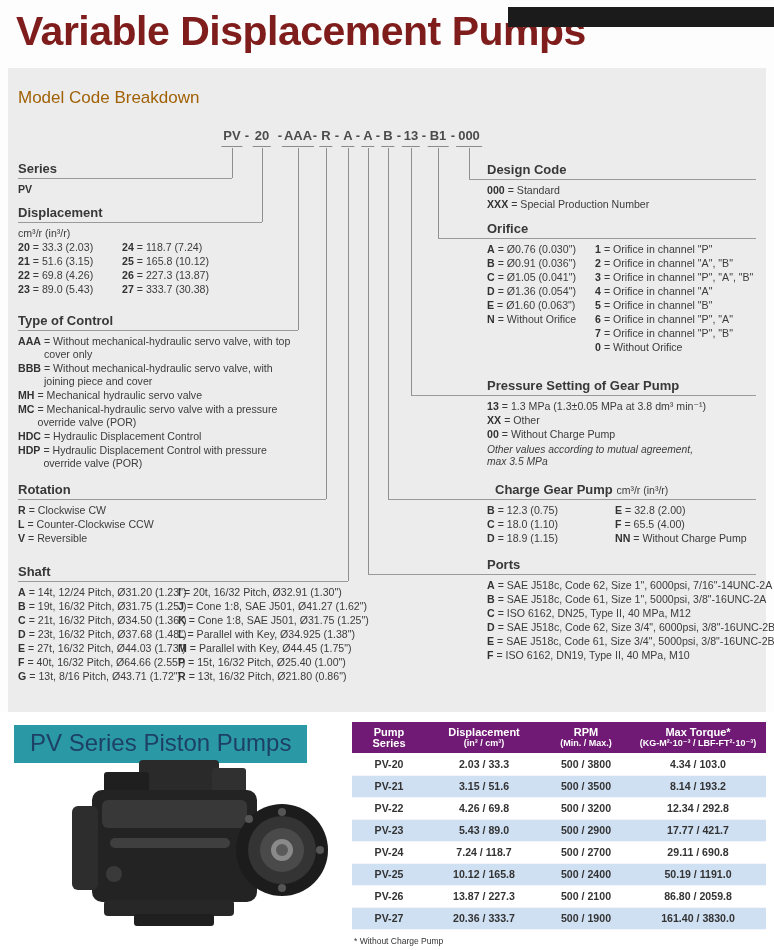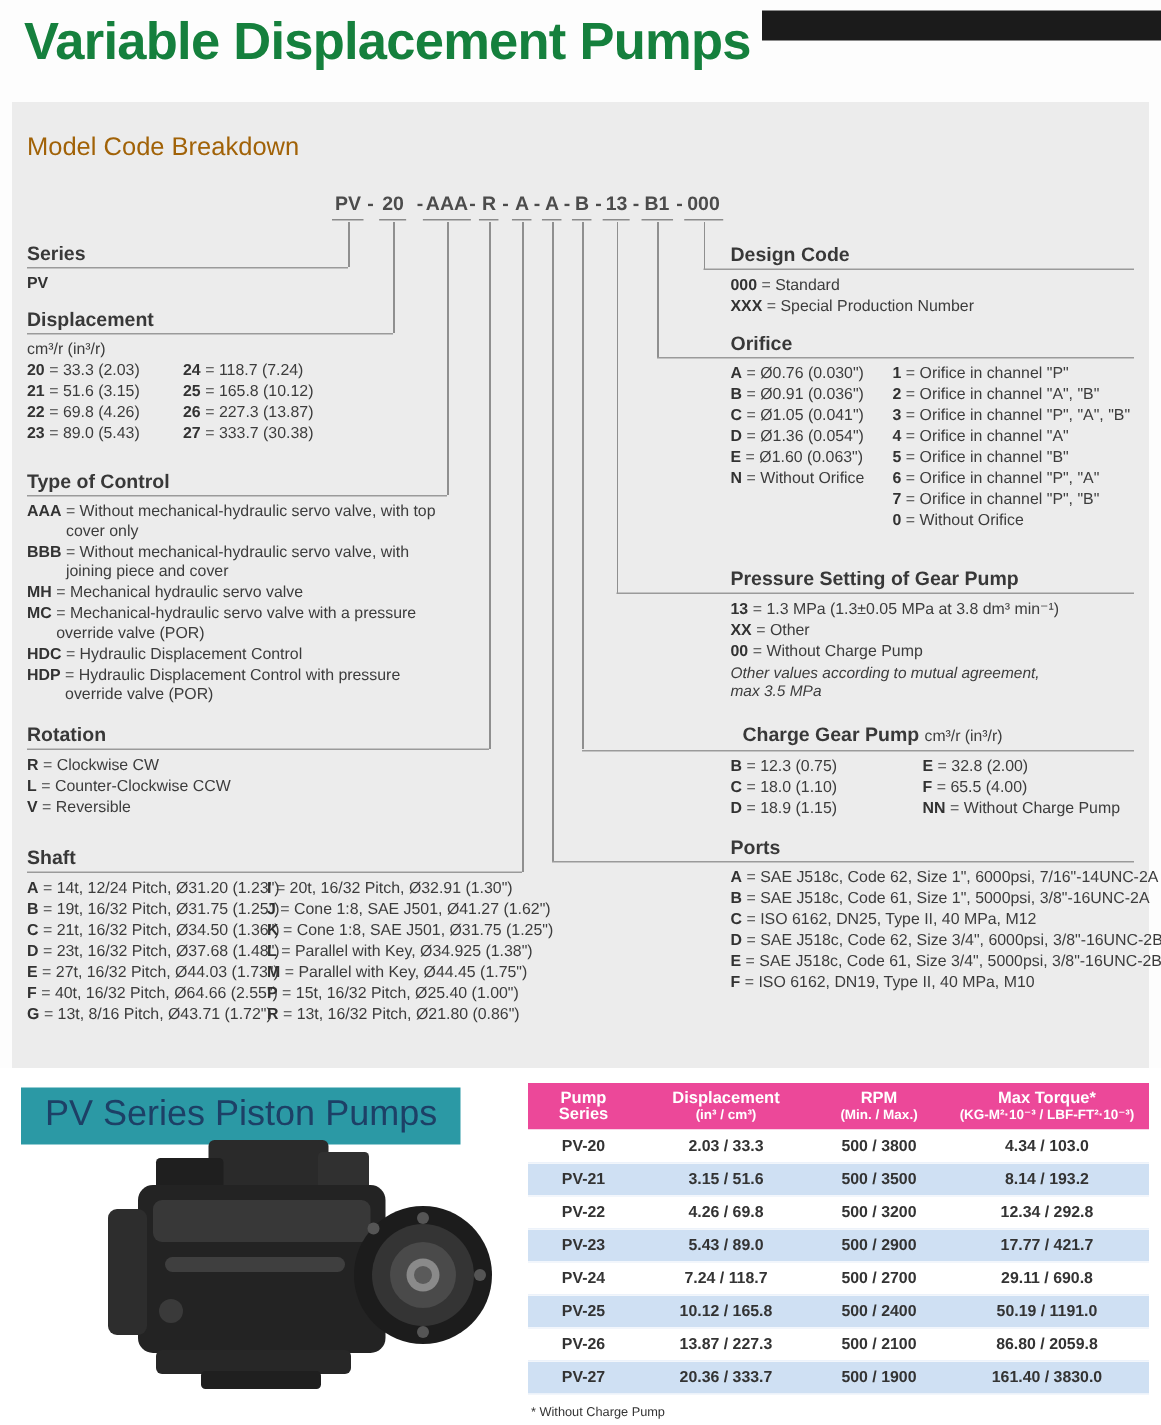--- a/index.html
+++ b/index.html
@@ -3,22 +3,22 @@
 <meta charset="utf-8">
 <style>
   * { margin:0; padding:0; box-sizing:border-box; }
   html,body { background:#fff; }
   body {
     width:774px; height:950px; position:relative; overflow:hidden;
     font-family:"Liberation Sans","DejaVu Sans",sans-serif; color:#3c3c3c;
   }
   .page { position:relative; width:774px; height:950px; background:#fdfdfd; }
 
-  .title { position:absolute; left:16px; top:8px; font-size:35px; font-weight:800;
-           color:#15803d; letter-spacing:-0.5px; }
+  .title { position:absolute; left:16px; top:8px; font-size:41px; font-weight:800;
+           color:#7f1d1d; letter-spacing:-0.5px; }
   .topbar { position:absolute; left:508px; right:0; top:7px; height:20px; background:#1b1b1b; }
 
   .panel { position:absolute; left:8px; top:68px; width:758px; height:644px; background:#ececec; }
   .breakdown-title { position:absolute; left:10px; top:20px; font-size:17px; color:#a16207; }
 
   .model-code { position:absolute; left:0; top:0; width:100%; height:100%; }
   .code-seg, .code-sep { position:absolute; top:60px; transform:translateX(-50%);
     font-size:13px; font-weight:bold; color:#4c4c4c; white-space:nowrap; }
   .code-seg { padding:0 2px 3px; border-bottom:1px solid #8a8a8a; }
 
@@ -36,21 +36,21 @@
   .kv.nw .v { white-space:nowrap; }
   .cols { display:flex; }
   .note { font-style:italic; font-size:10.3px; line-height:12px; margin-top:3px; width:228px; }
 
   .bottom { position:absolute; left:0; top:712px; width:774px; height:238px; background:#fff; }
   .pv-title { position:absolute; left:14px; top:13px; background:#2b99a5; color:#1d4066;
               font-size:24px; padding:4px 16px 6px; white-space:nowrap; }
   .pump-photo { position:absolute; left:44px; top:42px; }
 
   .pump-table { position:absolute; left:352px; top:10px; width:414px; border-collapse:collapse; table-layout:fixed; }
-  .pump-table th { background:#ec4899; color:#fff; padding:4px 2px; vertical-align:middle; text-align:center; }
+  .pump-table th { background:#701a75; color:#fff; padding:4px 2px; vertical-align:middle; text-align:center; }
   .pump-table th .l1 { font-size:11px; font-weight:bold; line-height:12px; }
   .pump-table th .l2 { font-size:9px; font-weight:bold; line-height:11px; }
   .pump-table th .l2big { font-size:11px; }
   .pump-table td { font-size:10.6px; text-align:center; height:22px; color:#333;
                    border-bottom:1px solid #f2f6fb; background:#fff;font-weight:bold; }
   .pump-table tbody tr:nth-child(even) td { background:#cfe0f3; }
   .footnote { position:absolute; left:354px; top:224px; font-size:8.5px; color:#333; }
 </style>
 </head>
 <body>

